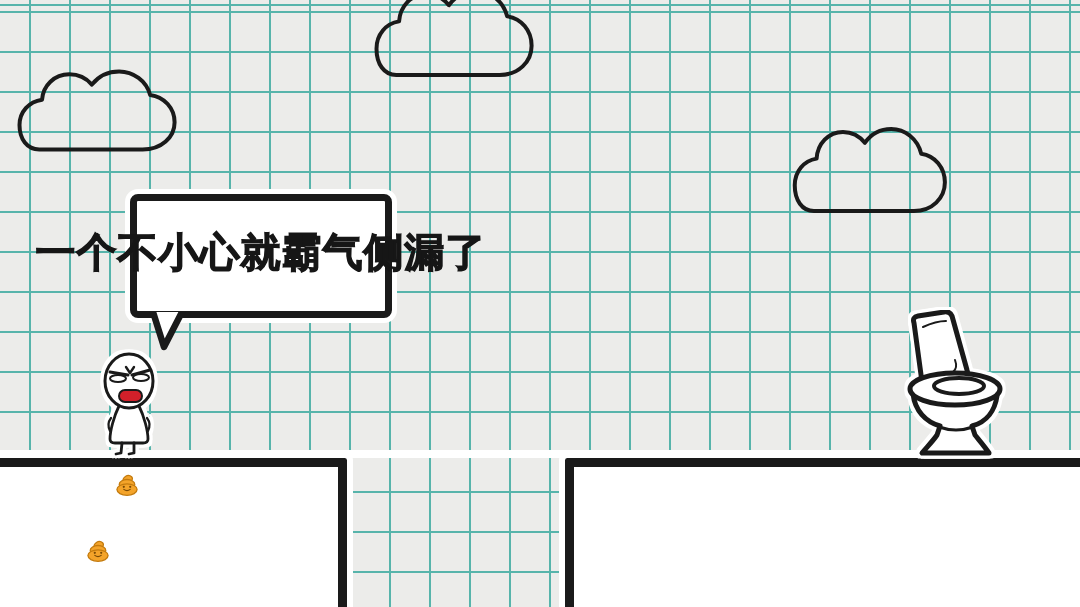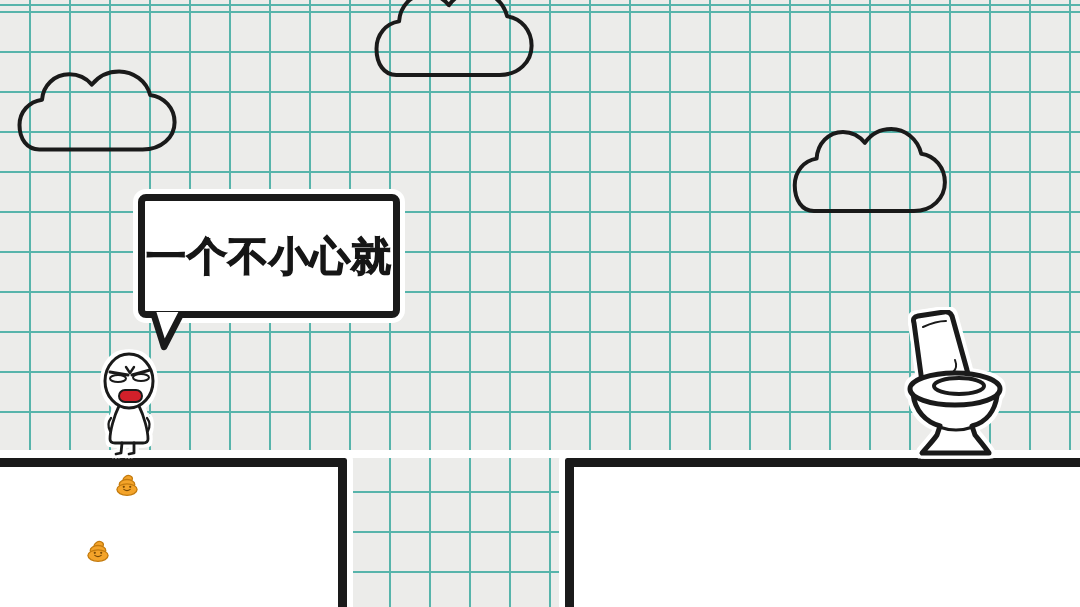--- a/index.html
+++ b/index.html
@@ -23,24 +23,24 @@
     left:-12px; top:458px; width:359px; height:165px;
     border-top:9px solid #1A1A1A; border-right:9px solid #1A1A1A;
   }
   .platform-right{
     left:565px; top:458px; width:527px; height:165px;
     border-top:9px solid #1A1A1A; border-left:9px solid #1A1A1A;
   }
   .halo{filter:drop-shadow(3px 0 0 #fff) drop-shadow(-3px 0 0 #fff)
          drop-shadow(0 3px 0 #fff) drop-shadow(0 -3px 0 #fff);}
   .bubble{
-    left:138px; top:194px; width:262px; height:124px; box-sizing:border-box;
+    left:130px; top:194px; width:262px; height:124px; box-sizing:border-box;
     background:#fff; border:7px solid #1A1A1A; border-radius:8px;
     box-shadow:0 0 0 5px #fff; z-index:6;
-    display:flex; flex-direction:row; align-items:center; justify-content:center;
+    display:flex; flex-direction:row; align-items:center; justify-content:center;font-family:Liberation Mono, monospace;
   }
   .bubble-line{
     font-size:40px; line-height:52px; font-weight:900; letter-spacing:1px;
     color:#161616; -webkit-text-stroke:1.2px #161616; white-space:nowrap;
   }
   .tail{left:146px; top:311px; z-index:7;}
   .character{left:98px; top:346px; z-index:5;}
   .toilet{left:892px; top:310px; z-index:5;}
   .poop{z-index:4;}
   .poop-1{left:115px; top:474px;}
@@ -94,20 +94,21 @@
       <path d="M34,29 L52,24" fill="none" stroke-width="3"></path>
       <path d="M28,21 L32,27 L36,21" fill="none" stroke-width="2.4"></path>
       <ellipse cx="20" cy="32.5" rx="8" ry="3.5" fill="#fff" stroke-width="2"></ellipse>
       <ellipse cx="43" cy="31.5" rx="8" ry="3.5" fill="#fff" stroke-width="2"></ellipse>
       <rect x="21" y="44" width="23" height="12" rx="6" fill="#D2202A" stroke-width="2"></rect>
     </g>
   </svg>
 
   <div class="abs bubble">
     <div class="bubble-line">一个不小心就</div>
+    <div class="bubble-line">霸气侧漏了</div>
   </div>
   <svg class="abs tail" width="44" height="42" viewBox="0 0 44 42">
     <path d="M7,1 L18,36 L36,1" fill="#fff" stroke="#1A1A1A" stroke-width="6.5" stroke-linecap="round" stroke-linejoin="round"></path>
   </svg>
 
   <svg class="abs toilet halo" width="118" height="146" viewBox="0 0 118 146">
     <g stroke="#1A1A1A" stroke-linecap="round" stroke-linejoin="round">
       <path d="M22,13 Q20,7 26,6 L52,2 Q58,1 60,6 L75,60 Q77,66 71,68 L38,77 Q32,78 30,72 Z" fill="#fff" stroke-width="5"></path>
       <path d="M31,17 Q44,11 54,11 M63,50 Q66,58 61,62" fill="none" stroke-width="2"></path>
       <path d="M21,84 C23,101 34,112 48,116 L45,125 C41,131 34,138 30,143 L97,143 C93,137 87,130 83,125 L80,116 C95,112 103,100 105,86 Z" fill="#fff" stroke-width="5"></path>

